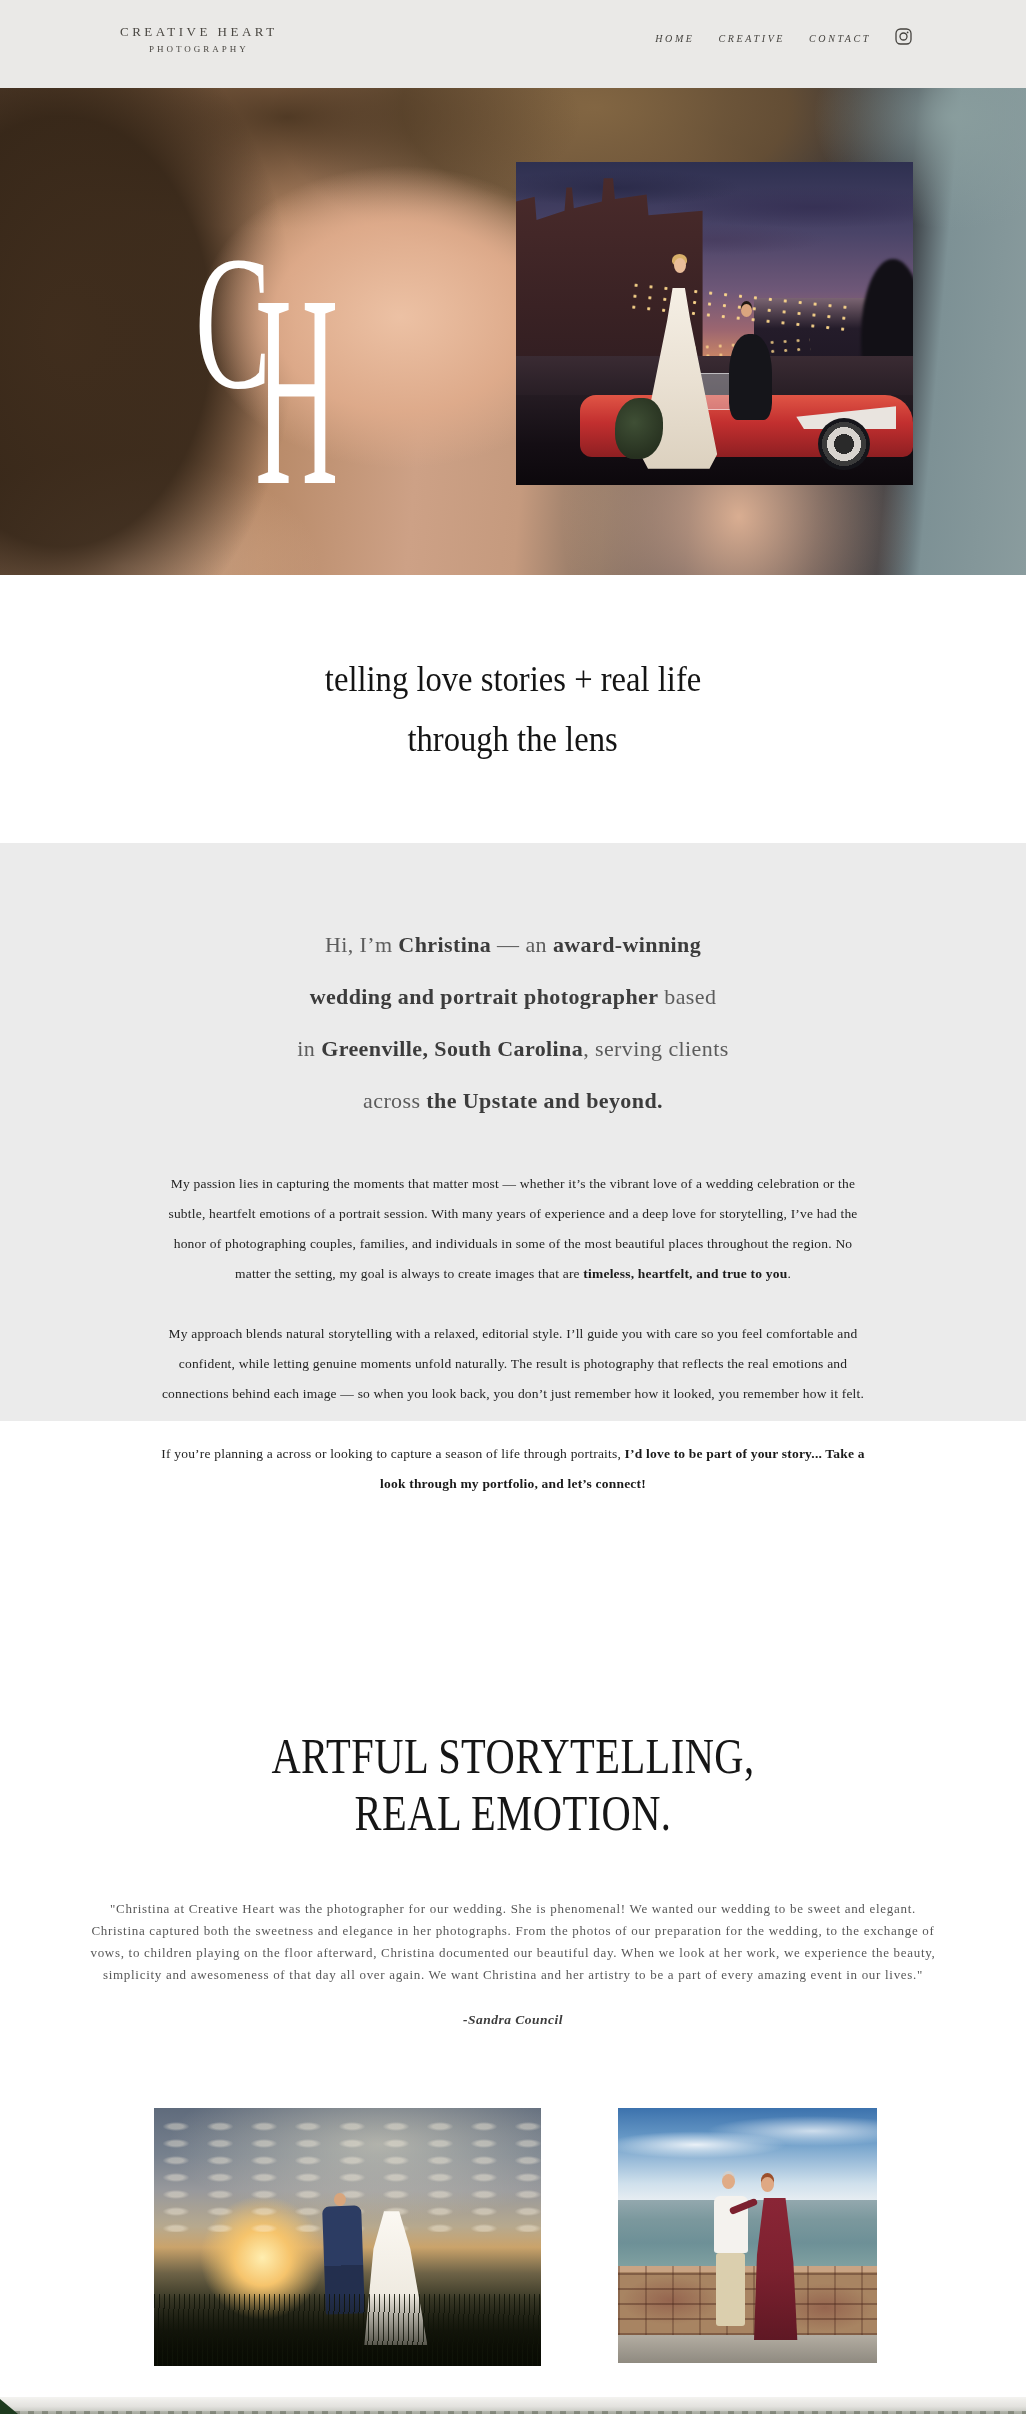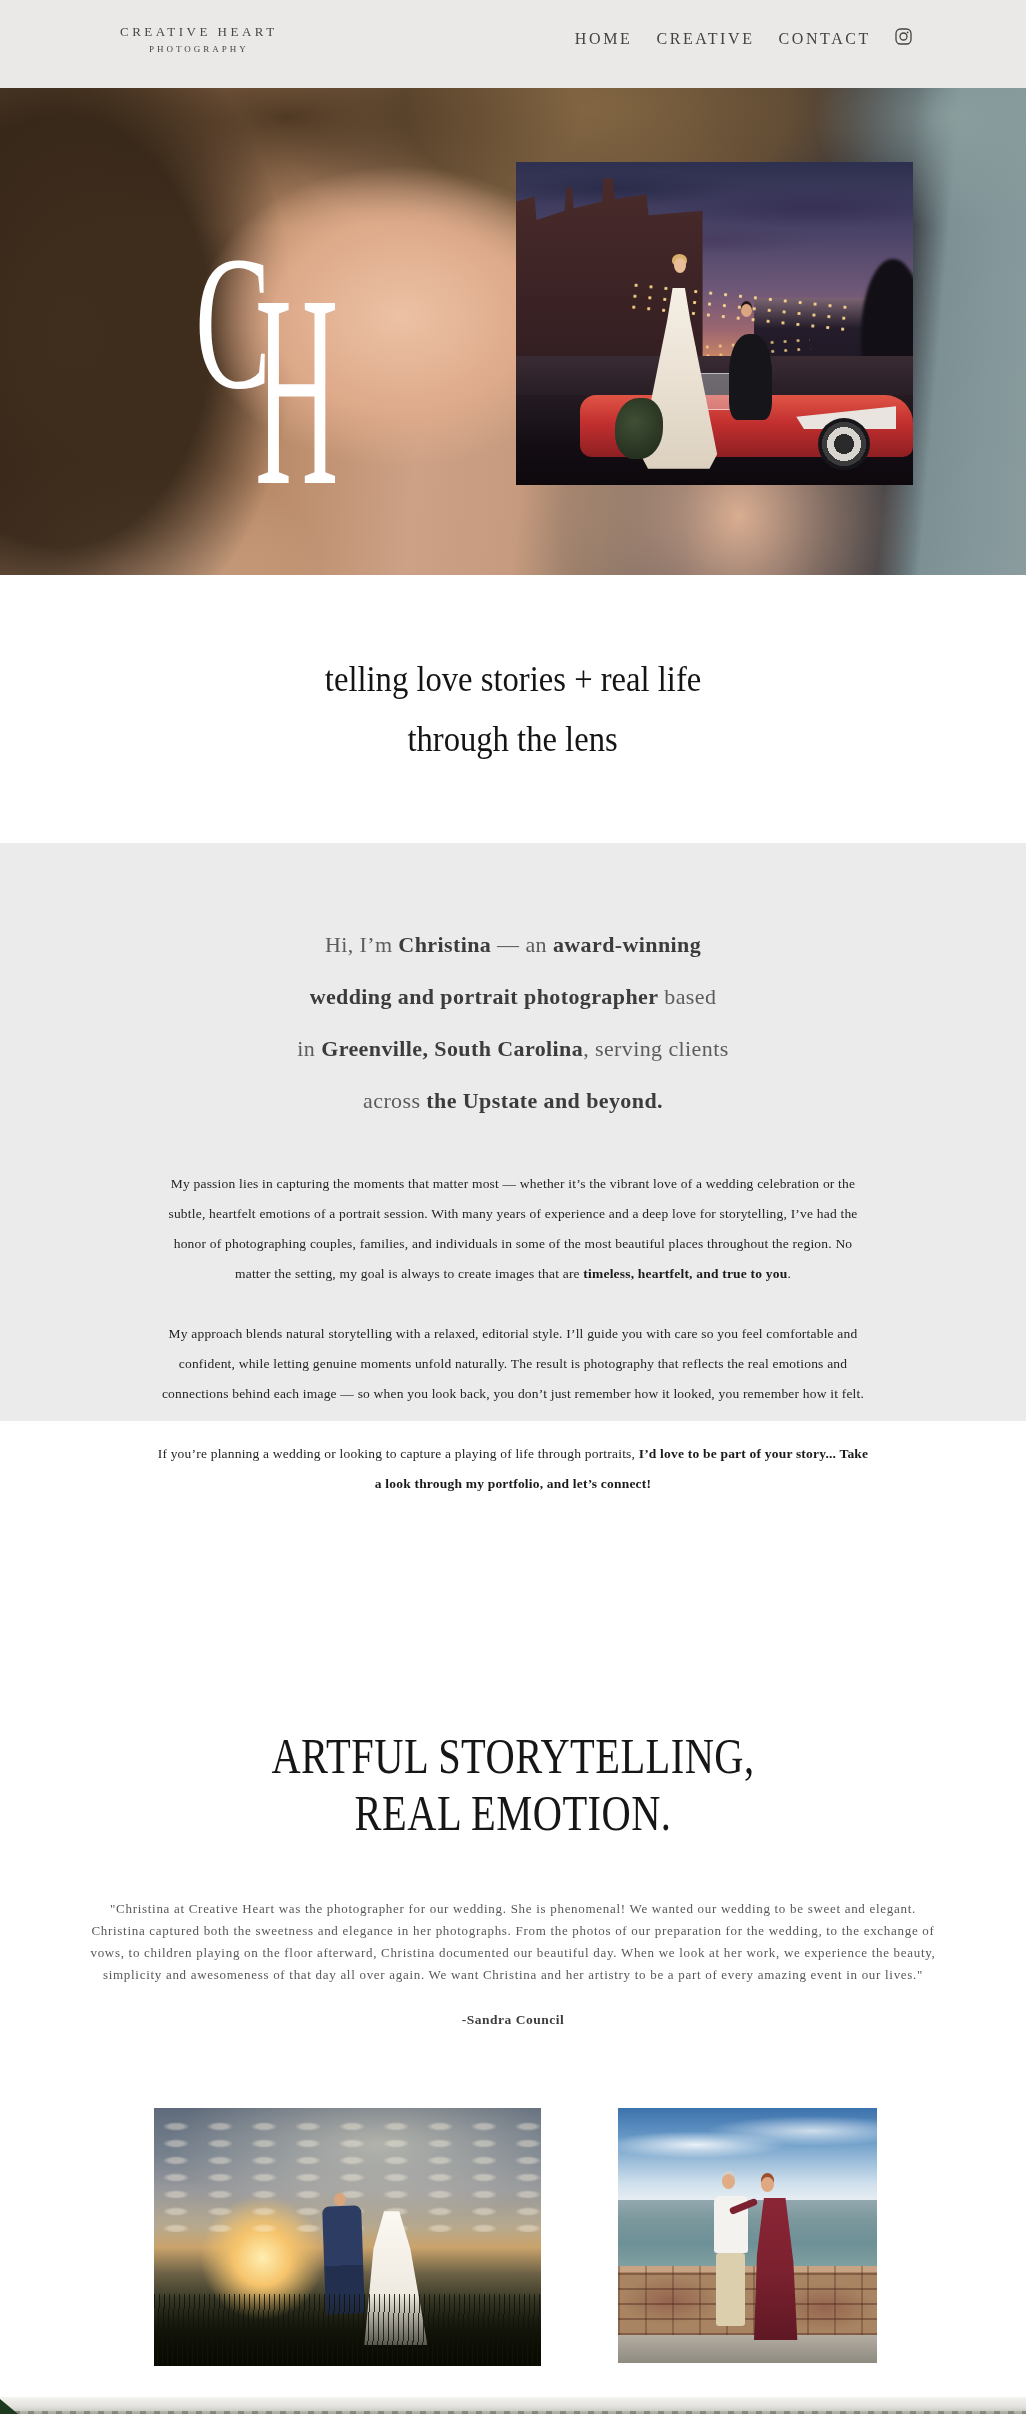--- a/index.html
+++ b/index.html
@@ -5,21 +5,21 @@
   html,body{margin:0;padding:0;background:#fff;}
   .page{position:relative;width:1026px;height:2414px;margin:0 auto;background:#ffffff;
         overflow:hidden;font-family:"Liberation Serif",serif;color:#2a2a2a;}
 
   
   .site-header{position:absolute;top:0;left:0;right:0;height:88px;background:#eae9e7;}
   .logo{position:absolute;left:120px;top:24px;text-align:center;color:#4a4742;cursor:pointer;}
   .logo-line1{font-size:13px;letter-spacing:3.5px;white-space:nowrap;}
   .logo-line2{font-size:9px;letter-spacing:3px;margin-top:4px;white-space:nowrap;}
   .main-nav{position:absolute;right:114px;top:28px;display:flex;align-items:center;gap:24px;}
-  .nav-link{font-size:16px;letter-spacing:2.6px;color:#45433f;text-decoration:none;cursor:pointer;}
+  .nav-link{font-size:10px;letter-spacing:2.6px;color:#45433f;text-decoration:none;cursor:pointer;font-style:italic;}
   .ig-icon{display:block;cursor:pointer;}
 
   
   .hero{position:absolute;top:88px;left:0;right:0;height:487px;overflow:hidden;}
   .hero-main{position:absolute;inset:0;background:
     radial-gradient(ellipse 200px 160px at 93% 6%, rgba(138,158,158,.95) 0%, rgba(138,158,158,0) 70%),
     radial-gradient(ellipse 280px 210px at 39% 47%, rgba(238,195,166,.95) 0%, rgba(224,172,140,.9) 45%, rgba(224,172,140,0) 72%),
     radial-gradient(ellipse 300px 430px at 6% 50%, rgba(62,44,28,.96) 0%, rgba(52,37,23,.9) 50%, rgba(52,37,23,0) 78%),
     radial-gradient(ellipse 420px 160px at 28% 6%, rgba(70,50,30,.9) 0%, rgba(70,50,30,0) 70%),
     radial-gradient(ellipse 430px 220px at 58% 4%, rgba(128,100,64,.95) 0%, rgba(104,80,52,.9) 45%, rgba(104,80,52,0) 75%),
@@ -91,21 +91,21 @@
   .intro-paras{margin-top:42px;}
   .intro-para{width:712px;margin:0 auto 30px;font-size:13.5px;line-height:30px;color:#242424;letter-spacing:.2px;}
   .intro-para strong{color:#1a1a1a;}
 
   
   .story-sec{position:absolute;top:1658px;left:0;right:0;bottom:0;background:#fff;text-align:center;}
   .story-heading{padding-top:70px;}
   .sh-line{font-size:46px;line-height:57px;color:#161616;letter-spacing:.5px;display:block;
     transform:scale(.88,1.08);font-weight:400;margin:0;}
   .testimonial{width:862px;margin:56px auto 0;font-size:13px;line-height:22px;letter-spacing:.7px;color:#585858;}
-  .attribution{margin-top:26px;font-size:13.5px;font-weight:bold;color:#3d3d3d;letter-spacing:.5px;}
+  .attribution{margin-top:26px;font-size:13.5px;font-style:italic;font-weight:bold;color:#3d3d3d;letter-spacing:.5px;}
 
   
   .gallery{position:absolute;top:450px;left:0;right:0;height:258px;}
   .photo{position:absolute;top:0;overflow:hidden;}
   .photo-left{left:154px;width:387px;height:258px;background:
     radial-gradient(circle 62px at 28% 58%, #ffeeb0 0%, #f6c46c 45%, rgba(246,196,108,0) 100%),
     radial-gradient(ellipse 300px 110px at 58% 14%, rgba(242,233,205,.5) 0%, rgba(242,233,205,0) 70%),
     linear-gradient(180deg,#5f6b7c 0%,#76808d 18%,#98999c 32%,#b7a98e 46%,#caa36b 54%,#6e6347 64%,#3b3a28 74%,#1c1e12 86%,#0c0e06 100%);}
   .cloud-dapple{position:absolute;left:0;top:4%;width:100%;height:44%;opacity:.45;
     background-image:radial-gradient(ellipse 18px 6px at center, rgba(248,240,222,.9) 0 40%, transparent 75%);
@@ -221,21 +221,21 @@
   <section class="intro-sec">
     <div class="intro-heading">
       <div class="ih-line"><span>Hi, I’m </span><strong>Christina</strong><span> — an </span><strong>award-winning</strong></div>
       <div class="ih-line"><strong>wedding and portrait photographer</strong><span> based</span></div>
       <div class="ih-line"><span>in </span><strong>Greenville, South Carolina</strong><span>, serving clients</span></div>
       <div class="ih-line"><span>across </span><strong>the Upstate and beyond.</strong></div>
     </div>
     <div class="intro-paras">
       <p class="intro-para"><span>My passion lies in capturing the moments that matter most — whether it’s the vibrant love of a wedding celebration or the subtle, heartfelt emotions of a portrait session. With many years of experience and a deep love for storytelling, I’ve had the honor of photographing couples, families, and individuals in some of the most beautiful places throughout the region. No matter the setting, my goal is always to create images that are </span><strong>timeless, heartfelt, and true to you</strong><span>.</span></p>
       <p class="intro-para"><span>My approach blends natural storytelling with a relaxed, editorial style. I’ll guide you with care so you feel comfortable and confident, while letting genuine moments unfold naturally. The result is photography that reflects the real emotions and connections behind each image — so when you look back, you don’t just remember how it looked, you remember how it felt.</span></p>
-      <p class="intro-para"><span>If you’re planning a wedding or looking to capture a playing of life through portraits, </span><strong>I’d love to be part of your story... Take a look through my portfolio, and let’s connect!</strong></p>
+      <p class="intro-para"><span>If you’re planning a across or looking to capture a season of life through portraits, </span><strong>I’d love to be part of your story... Take a look through my portfolio, and let’s connect!</strong></p>
     </div>
   </section>
 
   <section class="story-sec">
     <div class="story-heading">
       <h2 class="sh-line">ARTFUL STORYTELLING,</h2>
       <h2 class="sh-line">REAL EMOTION.</h2>
     </div>
     <p class="testimonial">"Christina at Creative Heart was the photographer for our wedding. She is phenomenal! We wanted our wedding to be sweet and elegant. Christina captured both the sweetness and elegance in her photographs. From the photos of our preparation for the wedding, to the exchange of vows, to children playing on the floor afterward, Christina documented our beautiful day. When we look at her work, we experience the beauty, simplicity and awesomeness of that day all over again. We want Christina and her artistry to be a part of every amazing event in our lives."</p>
     <p class="attribution">-Sandra Council</p>

